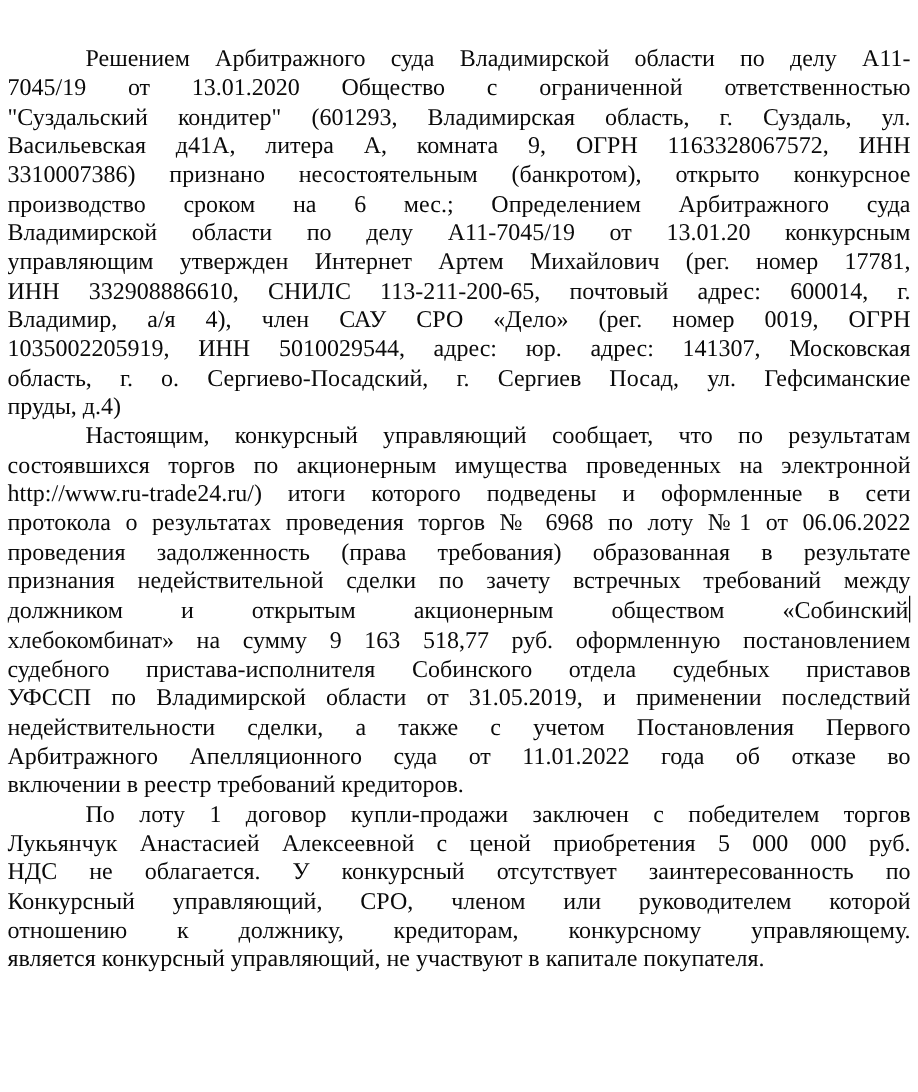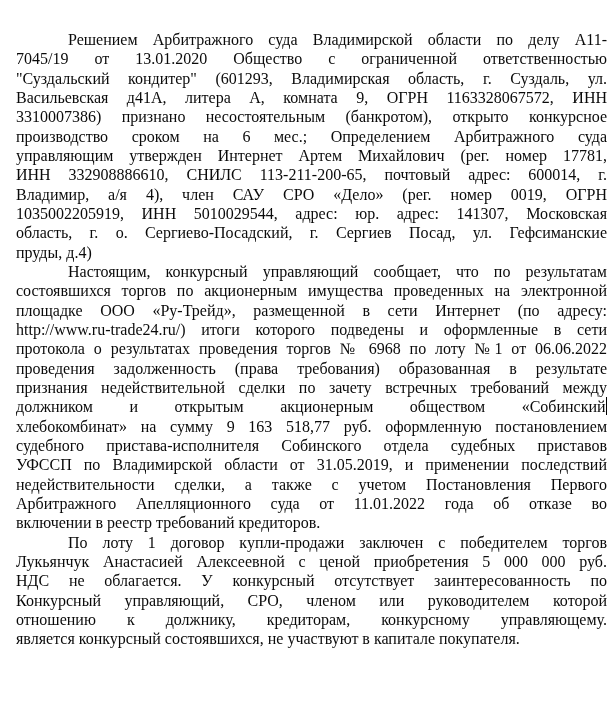--- a/index.html
+++ b/index.html
@@ -6,21 +6,21 @@
     margin: 0;
     padding: 0;
     background: #ffffff;
   }
   .page {
     position: relative;
     box-sizing: border-box;
     width: 612px;
     height: 728px;
     background: #ffffff;
-    padding: 30px 5px 0 16px;
+    padding: 30px 5px 0 5px;
     font-family: "Liberation Serif", "DejaVu Serif", serif;
     font-size: 16px;
     line-height: 19.33px;
     color: #0a0a0a;
     overflow: hidden;
   }
   .para { margin: 0; }
   .line {
     text-align: justify;
     text-align-last: justify;
@@ -45,47 +45,47 @@
 
 <div class="page">
 
   <div class="para">
     <div class="line first">Решением Арбитражного суда Владимирской области по делу А11-</div>
     <div class="line">7045/19 от 13.01.2020 Общество с ограниченной ответственностью</div>
     <div class="line">"Суздальский кондитер" (601293, Владимирская область, г. Суздаль, ул.</div>
     <div class="line">Васильевская д41А, литера А, комната 9, ОГРН 1163328067572, ИНН</div>
     <div class="line">3310007386) признано несостоятельным (банкротом), открыто конкурсное</div>
     <div class="line">производство сроком на 6 мес.; Определением Арбитражного суда</div>
+    <div class="line">Владимирской области по делу А11-7045/19 от 13.01.20 конкурсным</div>
     <div class="line">управляющим утвержден Интернет Артем Михайлович (рег. номер 17781,</div>
     <div class="line">ИНН 332908886610, СНИЛС 113-211-200-65, почтовый адрес: 600014, г.</div>
     <div class="line">Владимир, а/я 4), член САУ СРО «Дело» (рег. номер 0019, ОГРН</div>
     <div class="line">1035002205919, ИНН 5010029544, адрес: юр. адрес: 141307, Московская</div>
     <div class="line">область, г. о. Сергиево-Посадский, г. Сергиев Посад, ул. Гефсиманские</div>
     <div class="line last">пруды, д.4)</div>
   </div>
 
   <div class="para">
     <div class="line first">Настоящим, конкурсный управляющий сообщает, что по результатам</div>
     <div class="line">состоявшихся торгов по акционерным имущества проведенных на электронной</div>
-    <div class="line">площадке ООО «Ру-Трейд», размещенной в сети Интернет (по адресу:</div>
     <div class="line">http://www.ru-trade24.ru/) итоги которого подведены и оформленные в сети</div>
     <div class="line">протокола о результатах проведения торгов № 6968 по лоту №1 от 06.06.2022</div>
     <div class="line">проведения задолженность (права требования) образованная в результате</div>
     <div class="line">признания недействительной сделки по зачету встречных требований между</div>
     <div class="line"><span>должником и открытым акционерным обществом «Собинский</span><span class="caret"></span></div>
     <div class="line">хлебокомбинат» на сумму 9 163 518,77 руб. оформленную постановлением</div>
     <div class="line">судебного пристава-исполнителя Собинского отдела судебных приставов</div>
     <div class="line">УФССП по Владимирской области от 31.05.2019, и применении последствий</div>
     <div class="line">недействительности сделки, а также с учетом Постановления Первого</div>
     <div class="line">Арбитражного Апелляционного суда от 11.01.2022 года об отказе во</div>
     <div class="line last">включении в реестр требований кредиторов.</div>
   </div>
 
   <div class="para">
     <div class="line first">По лоту 1 договор купли-продажи заключен с победителем торгов</div>
     <div class="line">Лукьянчук Анастасией Алексеевной с ценой приобретения 5 000 000 руб.</div>
     <div class="line">НДС не облагается. У конкурсный отсутствует заинтересованность по</div>
     <div class="line">Конкурсный управляющий, СРО, членом или руководителем которой</div>
     <div class="line">отношению к должнику, кредиторам, конкурсному управляющему.</div>
-    <div class="line last">является конкурсный состоявшихся, не участвуют в капитале покупателя.</div>
+    <div class="line last">является конкурсный управляющий, не участвуют в капитале покупателя.</div>
   </div>
 
 </div>
 
 </body></html>

